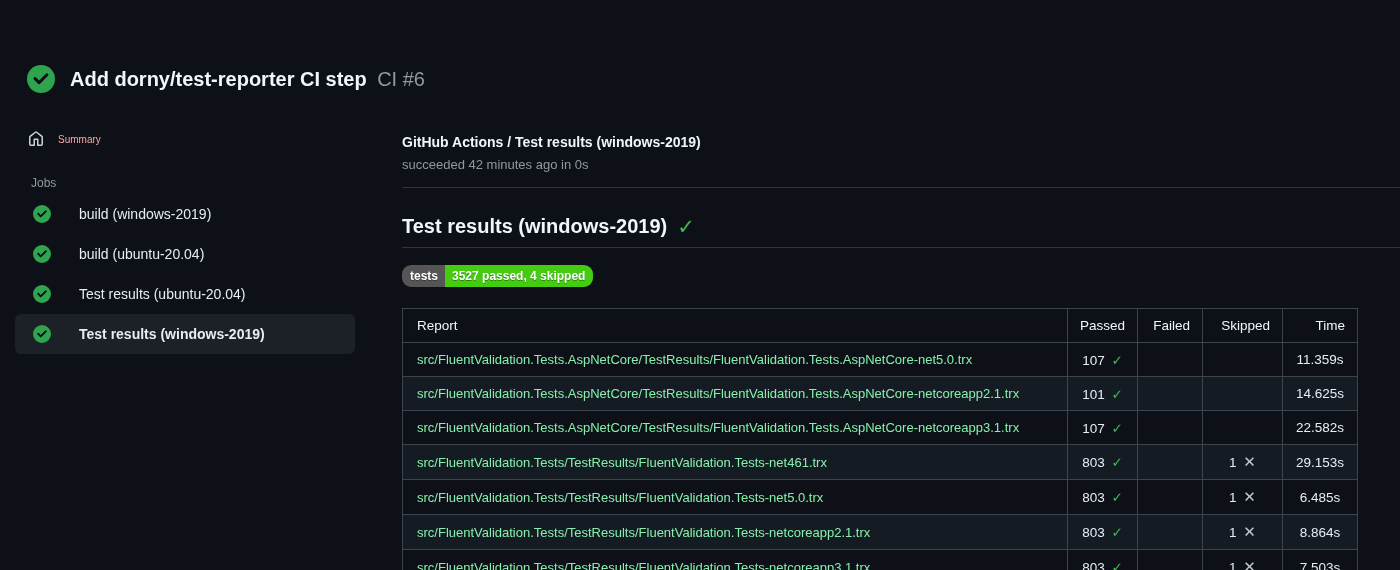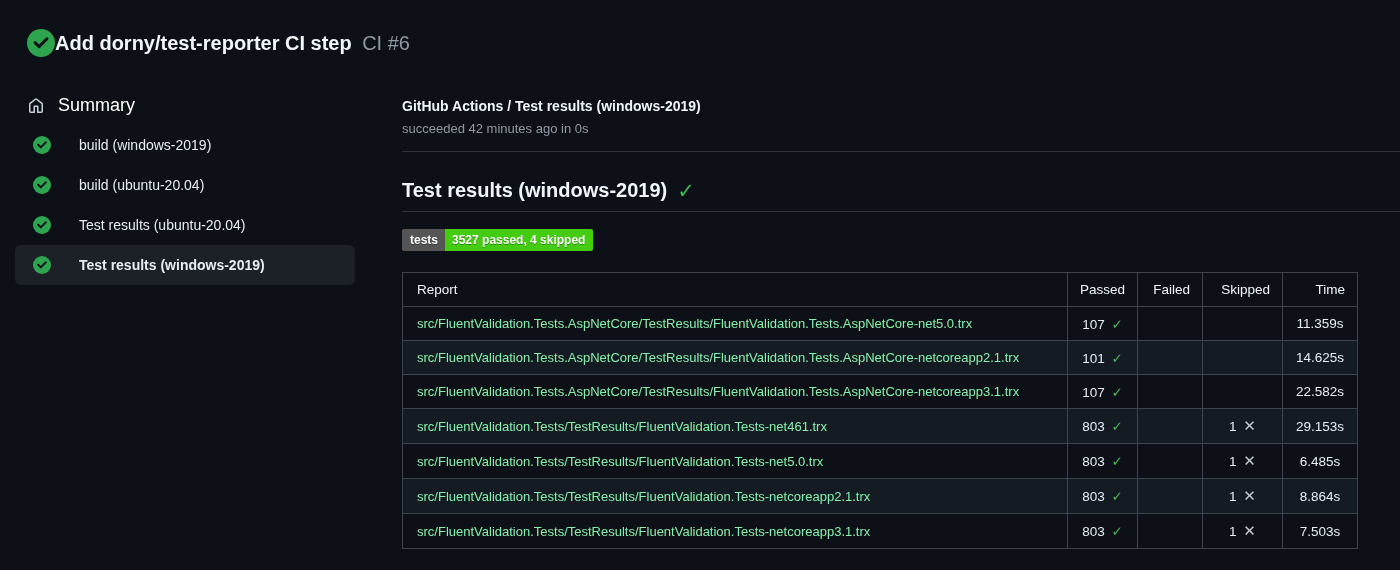--- a/index.html
+++ b/index.html
@@ -5,36 +5,36 @@
   * { margin:0; padding:0; box-sizing:border-box; }
   html,body { width:1400px; height:570px; }
   body {
     background:#0d1117;
     color:#e6edf3;
     font-family:"Liberation Sans","DejaVu Sans",sans-serif;
     overflow:hidden;
   }
   
   .run-header {
-    display:flex; align-items:center; 
-    padding:26px 28px 20px 27px; height:80px;
+    display:flex; align-items:center; gap:15px;
+    padding:26px 28px 20px 27px; height:80px;margin-top:36px;
   }
   .run-header .status-icon svg { display:block; }
   .run-title { font-size:20px; font-weight:700; color:#f0f6fc; }
   .run-counter { font-size:20px; font-weight:400; color:#9198a1; margin-left:6px; }
 
   
   .layout { display:flex; align-items:flex-start; }
   .sidebar { width:400px; flex:none; padding:6px 45px 0 15px; }
   .main { flex:1; padding:18px 0 0 2px; }
 
   
   .summary-item {
     display:flex; align-items:center; gap:14px;
-    padding:9px 13px; font-size:18px; color:#ffffff;
+    padding:9px 13px; font-size:10px; color:#fca5a5;
     border-radius:6px; cursor:pointer;
   }
   .summary-item svg { display:block; flex:none; }
   .jobs-label { margin:20px 0 4px; padding:0 16px; font-size:12px; color:#9198a1; }
   .job-item {
     display:flex; align-items:center; gap:28px;
     padding:11px 18px; font-size:14px; color:#e6edf3;
     border-radius:6px; cursor:pointer;
   }
   .job-item svg { display:block; flex:none; }
@@ -50,21 +50,21 @@
   .section-heading {
     margin-top:27px; padding-bottom:9px;
     border-bottom:1px solid #2f353d;
     display:flex; align-items:center; gap:10px;
   }
   .section-title { font-size:20px; font-weight:700; color:#f0f6fc; }
   .heading-check { color:#3fb950; font-size:21px; font-weight:700; line-height:1; }
 
   
   .badge {
-    display:inline-flex; margin-top:17px; border-radius:2px; overflow:hidden;
+    display:inline-flex; margin-top:17px; border-radius:9px; overflow:hidden;
     font-size:12px; font-weight:600; color:#ffffff;
     text-shadow:0 1px 0 rgba(0,0,0,0.35); line-height:1;justify-content:space-between;
   }
   .badge-label { padding:5px 7px 5px 8px; }
   .badge-value { padding:5px 8px 5px 7px; }
 
   
   table.results {
     margin-top:21px; width:955px; border-collapse:collapse;
     font-size:13.5px; table-layout:fixed;
@@ -104,20 +104,21 @@
 </div>
 
 <div class="layout">
   <div class="sidebar">
     <div class="summary-item">
       <svg width="16" height="16" viewBox="0 0 16 16" fill="#c9d1d9" aria-hidden="true">
         <path d="M6.906.664a1.749 1.749 0 0 1 2.187 0l5.25 4.2c.415.332.657.835.657 1.367v7.019A1.75 1.75 0 0 1 13.25 15h-3.5a.75.75 0 0 1-.75-.75V9H7v5.25a.75.75 0 0 1-.75.75h-3.5A1.75 1.75 0 0 1 1 13.25V6.23c0-.531.242-1.034.657-1.366l5.25-4.2Zm1.25 1.171a.25.25 0 0 0-.312 0l-5.25 4.2a.25.25 0 0 0-.094.196v7.019c0 .138.112.25.25.25H5.5V8.25a.75.75 0 0 1 .75-.75h3.5a.75.75 0 0 1 .75.75v5.25h2.75a.25.25 0 0 0 .25-.25V6.23a.25.25 0 0 0-.094-.195l-5.25-4.2Z"></path>
       </svg>
       <span>Summary</span>
     </div>
+    <div class="jobs-label">Jobs</div>
     <div id="jobs-list">
   <div class="job-item">
     <span class="icon">
   <svg width="18" height="18" viewBox="0 0 16 16" aria-hidden="true">
     <circle cx="8" cy="8" r="8" fill="#2ea44f"></circle>
     <path d="M11.4 5.6 6.9 10.1 4.6 7.8" fill="none" stroke="#0d1117" stroke-width="1.7" stroke-linecap="round" stroke-linejoin="round"></path>
   </svg>
 </span>
     <span class="job-label">build (windows-2019)</span>
   </div>

